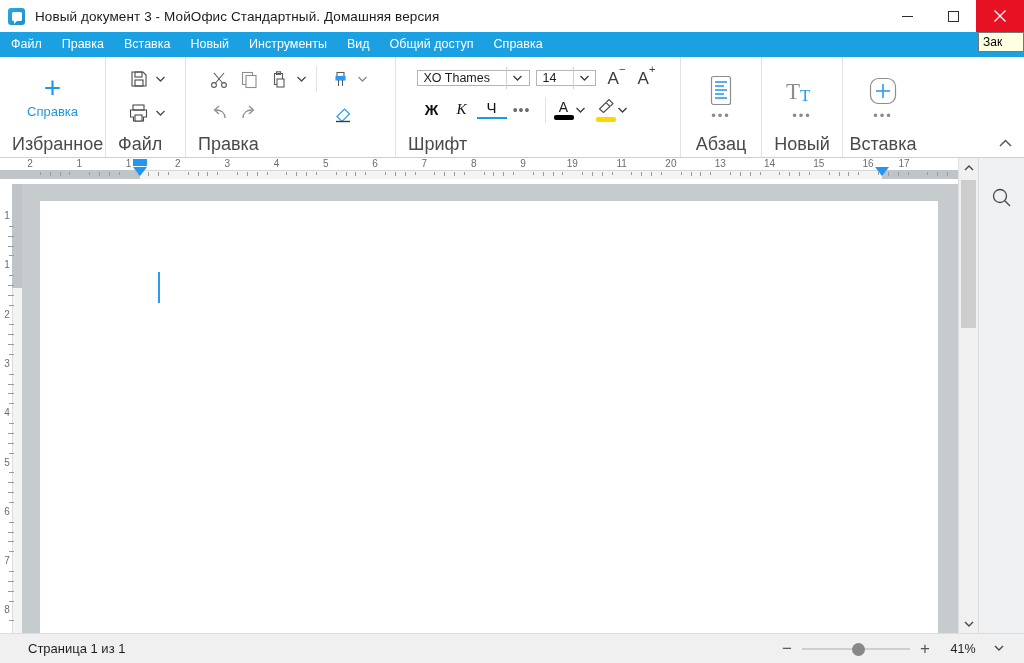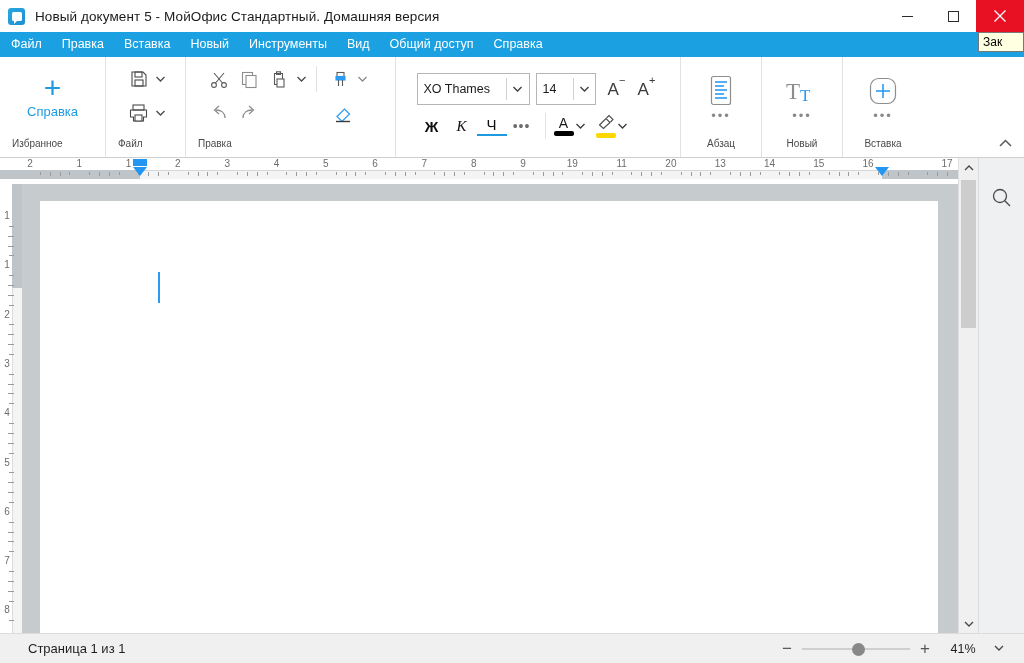--- a/index.html
+++ b/index.html
@@ -64,21 +64,21 @@
   
   .ribbon {
     position:absolute; top:57px; left:0; width:1024px; height:101px;
     background:#ffffff; border-bottom:1px solid #cfcfcf; display:flex;
   }
   .grp { position:relative; height:100px; display:flex; flex-direction:column; }
   .grp + .grp { border-left:1px solid #e2e2e2; }
   .grp-body { flex:1; display:flex; align-items:center; justify-content:center;
               padding:0 8px; }
   .grp-title {
-    font-size:10px; color:#4a4a4a; height:22px; line-height:18px;
+    font-size:18px; color:#4a4a4a; height:22px; line-height:18px;
     padding-left:12px; white-space:nowrap;
   }
   .grp-title.center { text-align:center; padding-left:0; }
 
   .icon-btn {
     display:flex; align-items:center; justify-content:center;
     width:30px; height:30px;
   }
   .chev { width:14px; height:30px; display:flex; align-items:center; justify-content:center; }
 
@@ -97,21 +97,21 @@
   .edit { width:210px; }
   .edit .grp-body { flex-direction:column; justify-content:center; }
   .edit .row { display:flex; align-items:center; width:100%; padding-left:10px; }
   .vdiv { width:1px; height:26px; background:#e2e2e2; margin:0 8px; }
 
   
   .font { width:285px; }
   .font .grp-body { flex-direction:column; justify-content:center; gap:5px; }
   .font .row { display:flex; align-items:center; }
   .combo {
-    height:32px; border:1px solid #b5b5b5; background:#fff; display:flex;
+    height:16px; border:1px solid #b5b5b5; background:#fff; display:flex;
     align-items:center; font-size:12.5px; color:#1b1b1b;
   }
   .combo .val { padding:0 6px; white-space:nowrap; overflow:hidden; }
   .combo .arrow {
     width:22px; height:22px; border-left:1px solid #d0d0d0;
     display:flex; align-items:center; justify-content:center; flex:none;
   }
   .combo.fontname { width:113px; }
   .combo.fontname .val { width:88px; }
   .combo.fontsize { width:60px; margin-left:6px; }
@@ -230,21 +230,21 @@
 </style>
 </head>
 <body>
 
 <div class="app">
 
   <div class="titlebar">
     <div class="app-icon">
       <div class="glyph"></div>
     </div>
-    <div class="title-text">Новый документ 5 - МойОфис Стандартный. Домашняя версия</div>
+    <div class="title-text">Новый документ 3 - МойОфис Стандартный. Домашняя версия</div>
 
     <div class="win-buttons">
       <div class="win-btn">
         <svg width="11" height="11" viewBox="0 0 11 11">
             <line x1="0" y1="5.5" x2="11" y2="5.5" stroke="#2b2b2b" stroke-width="1"></line>
           </svg>
       </div>
       <div class="win-btn">
         <svg width="11" height="11" viewBox="0 0 11 11">
             <rect x="0.5" y="0.5" width="10" height="10" fill="none" stroke="#2b2b2b" stroke-width="1"></rect>
@@ -442,20 +442,21 @@
               <div style="width:20px;height:5px;border-radius:2px;background:#ffd700;margin-top:0px;"></div>
             </div>
             <div class="chev">
               <svg width="9" height="6" viewBox="0 0 9 6">
                   <path d="M0.5 1 L4.5 5 L8.5 1" fill="none" stroke="#3b3b3b" stroke-width="1.3"></path>
                 </svg>
             </div>
           </div>
         </div>
       </div>
+      <div class="grp-title">Шрифт</div>
     </div>
 
     <div class="grp para">
       <div class="grp-body">
         <div style="display:flex;flex-direction:column;align-items:center;">
           <div class="big-icon">
             <svg width="30" height="34" viewBox="0 0 30 34">
               <rect x="5.5" y="2.5" width="19" height="28" rx="2" fill="none" stroke="#8d8d8d" stroke-width="1.2"></rect>
               <g stroke="#2a9bf2" stroke-width="1.6">
                 <line x1="9" y1="8" x2="21" y2="8"></line>
@@ -600,21 +601,21 @@
         <div class="hr-mark" style="left: 811.8px;">15</div>
         <div class="hr-tick" style="left: 828.66px; height: 3px;"></div>
         <div class="hr-tick" style="left: 838.52px; height: 4px;"></div>
         <div class="hr-tick" style="left: 848.38px; height: 4px;"></div>
         <div class="hr-tick" style="left: 858.24px; height: 3px;"></div>
         <div class="hr-mark" style="left: 861.1px;">16</div>
         <div class="hr-tick" style="left: 877.96px; height: 3px;"></div>
         <div class="hr-tick" style="left: 887.82px; height: 4px;"></div>
         <div class="hr-tick" style="left: 897.68px; height: 4px;"></div>
         <div class="hr-tick" style="left: 907.54px; height: 3px;"></div>
-        <div class="hr-mark" style="left: 940px;">17</div>
+        <div class="hr-mark" style="left: 897px;">17</div>
         <div class="hr-tick" style="left: 927.26px; height: 3px;"></div>
         <div class="hr-tick" style="left: 937.12px; height: 4px;"></div>
         <div class="hr-tick" style="left: 946.98px; height: 4px;"></div>
       </div>
     <div class="indent-top"></div>
     <div class="indent-tri-l"></div>
     <div class="indent-tri-r"></div>
   </div>
 
   <div class="vruler">

